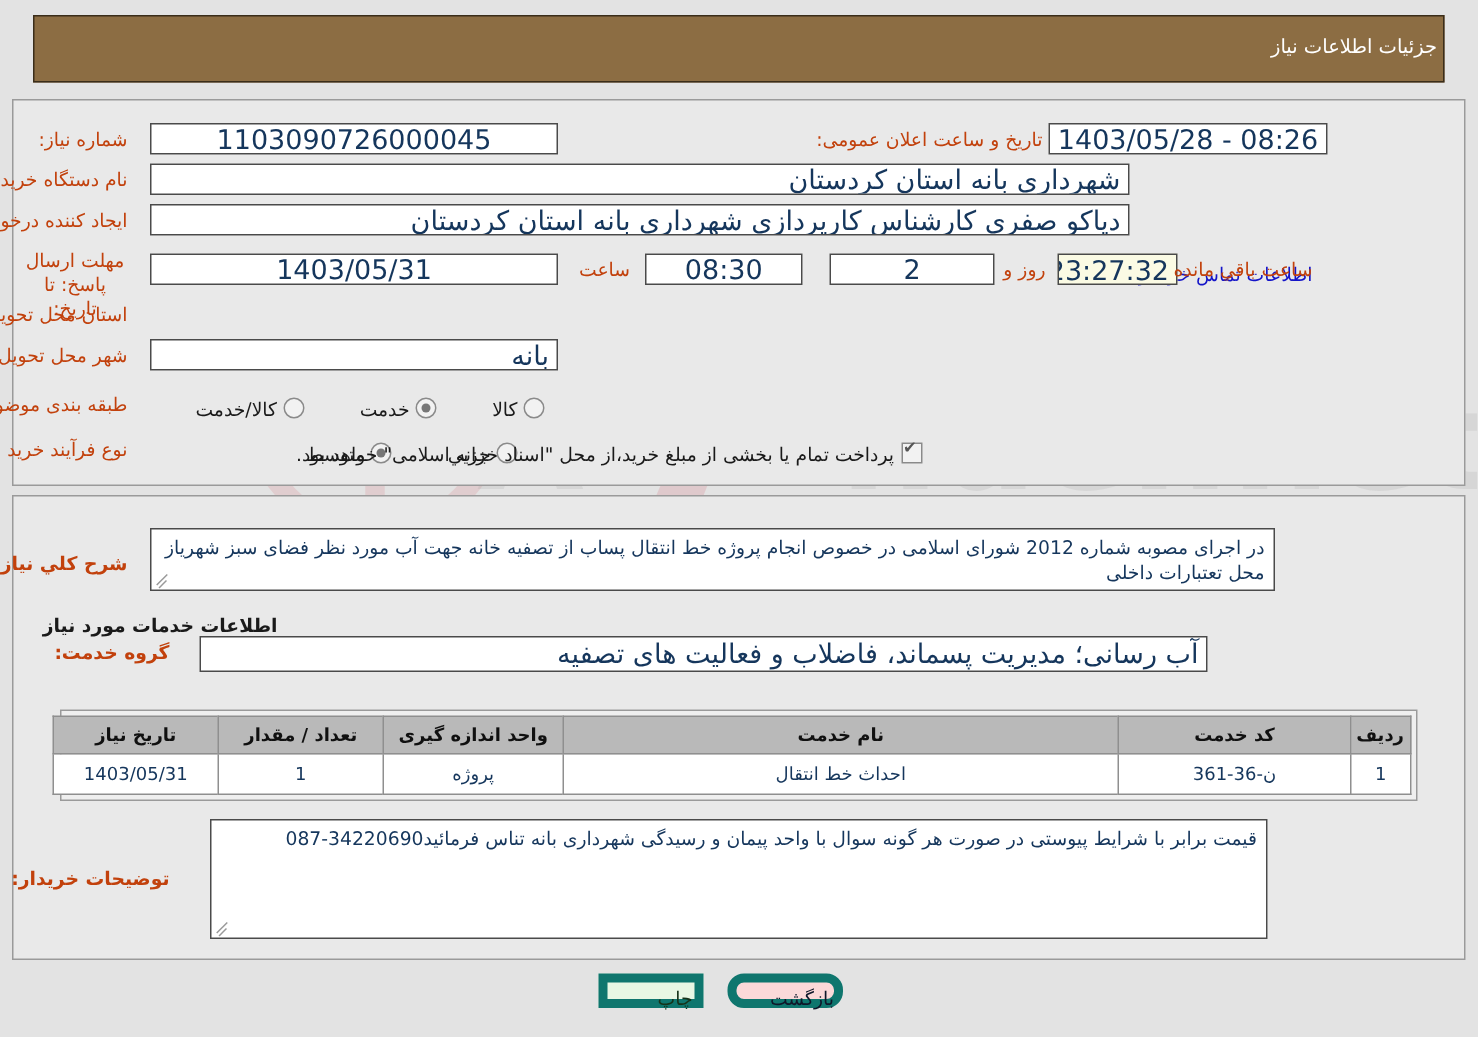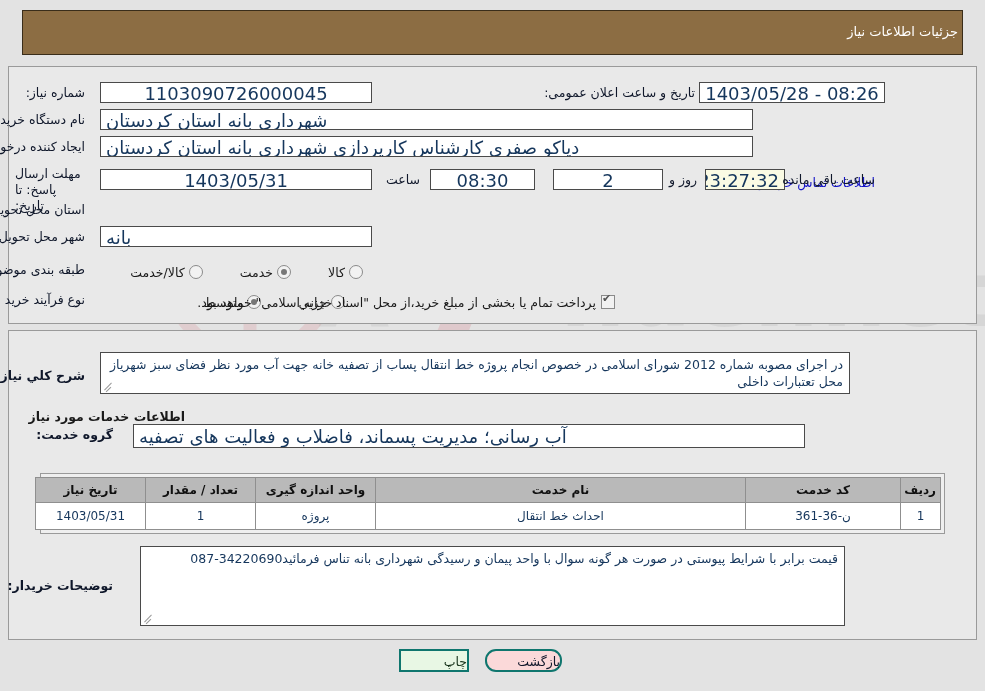--- a/index.html
+++ b/index.html
@@ -51,43 +51,43 @@
     background: #e9e9e9;
     z-index: 2;
   }
   #panel-top   { right: 8px; top: 66px;  width: 969px; height: 258px; }
   #panel-main  { right: 8px; top: 330px; width: 969px; height: 310px; }
 
   
   .lbl {
     position: absolute;
     font-size: 12.5px;
-    color: #0f172a;
+    color: #c2410c;
     white-space: nowrap;
-    text-align: left;
+    text-align: center;
     z-index: 3;
   }
   .lbl.b { font-weight: bold; }
   .fld {
     position: absolute;
     box-sizing: border-box;
     background: #ffffff;
     border: 1px solid #4a4a4a;
     font-size: 18px;
     color: #15365c;
     padding: 1px 5px 12px 5px;
     height: 21px;
     line-height: 19px;
     white-space: nowrap;
     overflow: hidden;
     text-align: center;
     font-family: "DejaVu Sans", "Liberation Sans", sans-serif;
     z-index: 3;
   }
-  .fld.right { text-align: left; }
+  .fld.right { text-align: right; }
   .fld.timer { background: #fbfbe4; }
   .link {
     position: absolute;
     font-size: 12.5px;
     color: #1414c8;
     cursor: pointer;
     white-space: nowrap;
     z-index: 3;
     margin-top: 36px;
   }
@@ -206,23 +206,24 @@
     height: 26px;
     padding: 0 4px;
     text-align: center;
     font-size: 12px;
   }
   
   .btn {
     position: absolute;
     box-sizing: border-box;
     height: 23px;
-    border: 2px solid #0f766e;
+    border: 6px solid #0f766e;
     font-size: 12.5px;
     line-height: 21px;
+    text-align: center;
     cursor: pointer;
     z-index: 3;
     font-family: "DejaVu Sans", "Liberation Sans", sans-serif;
     padding-left: 32px;
   }
   .btn.print { background: #e8f7e4; color: #16331a; }
   .btn.back  { background: #fbd9d9; color: #0f172a; border-radius: 11px; }
 </style>
 </head>
 <body>

